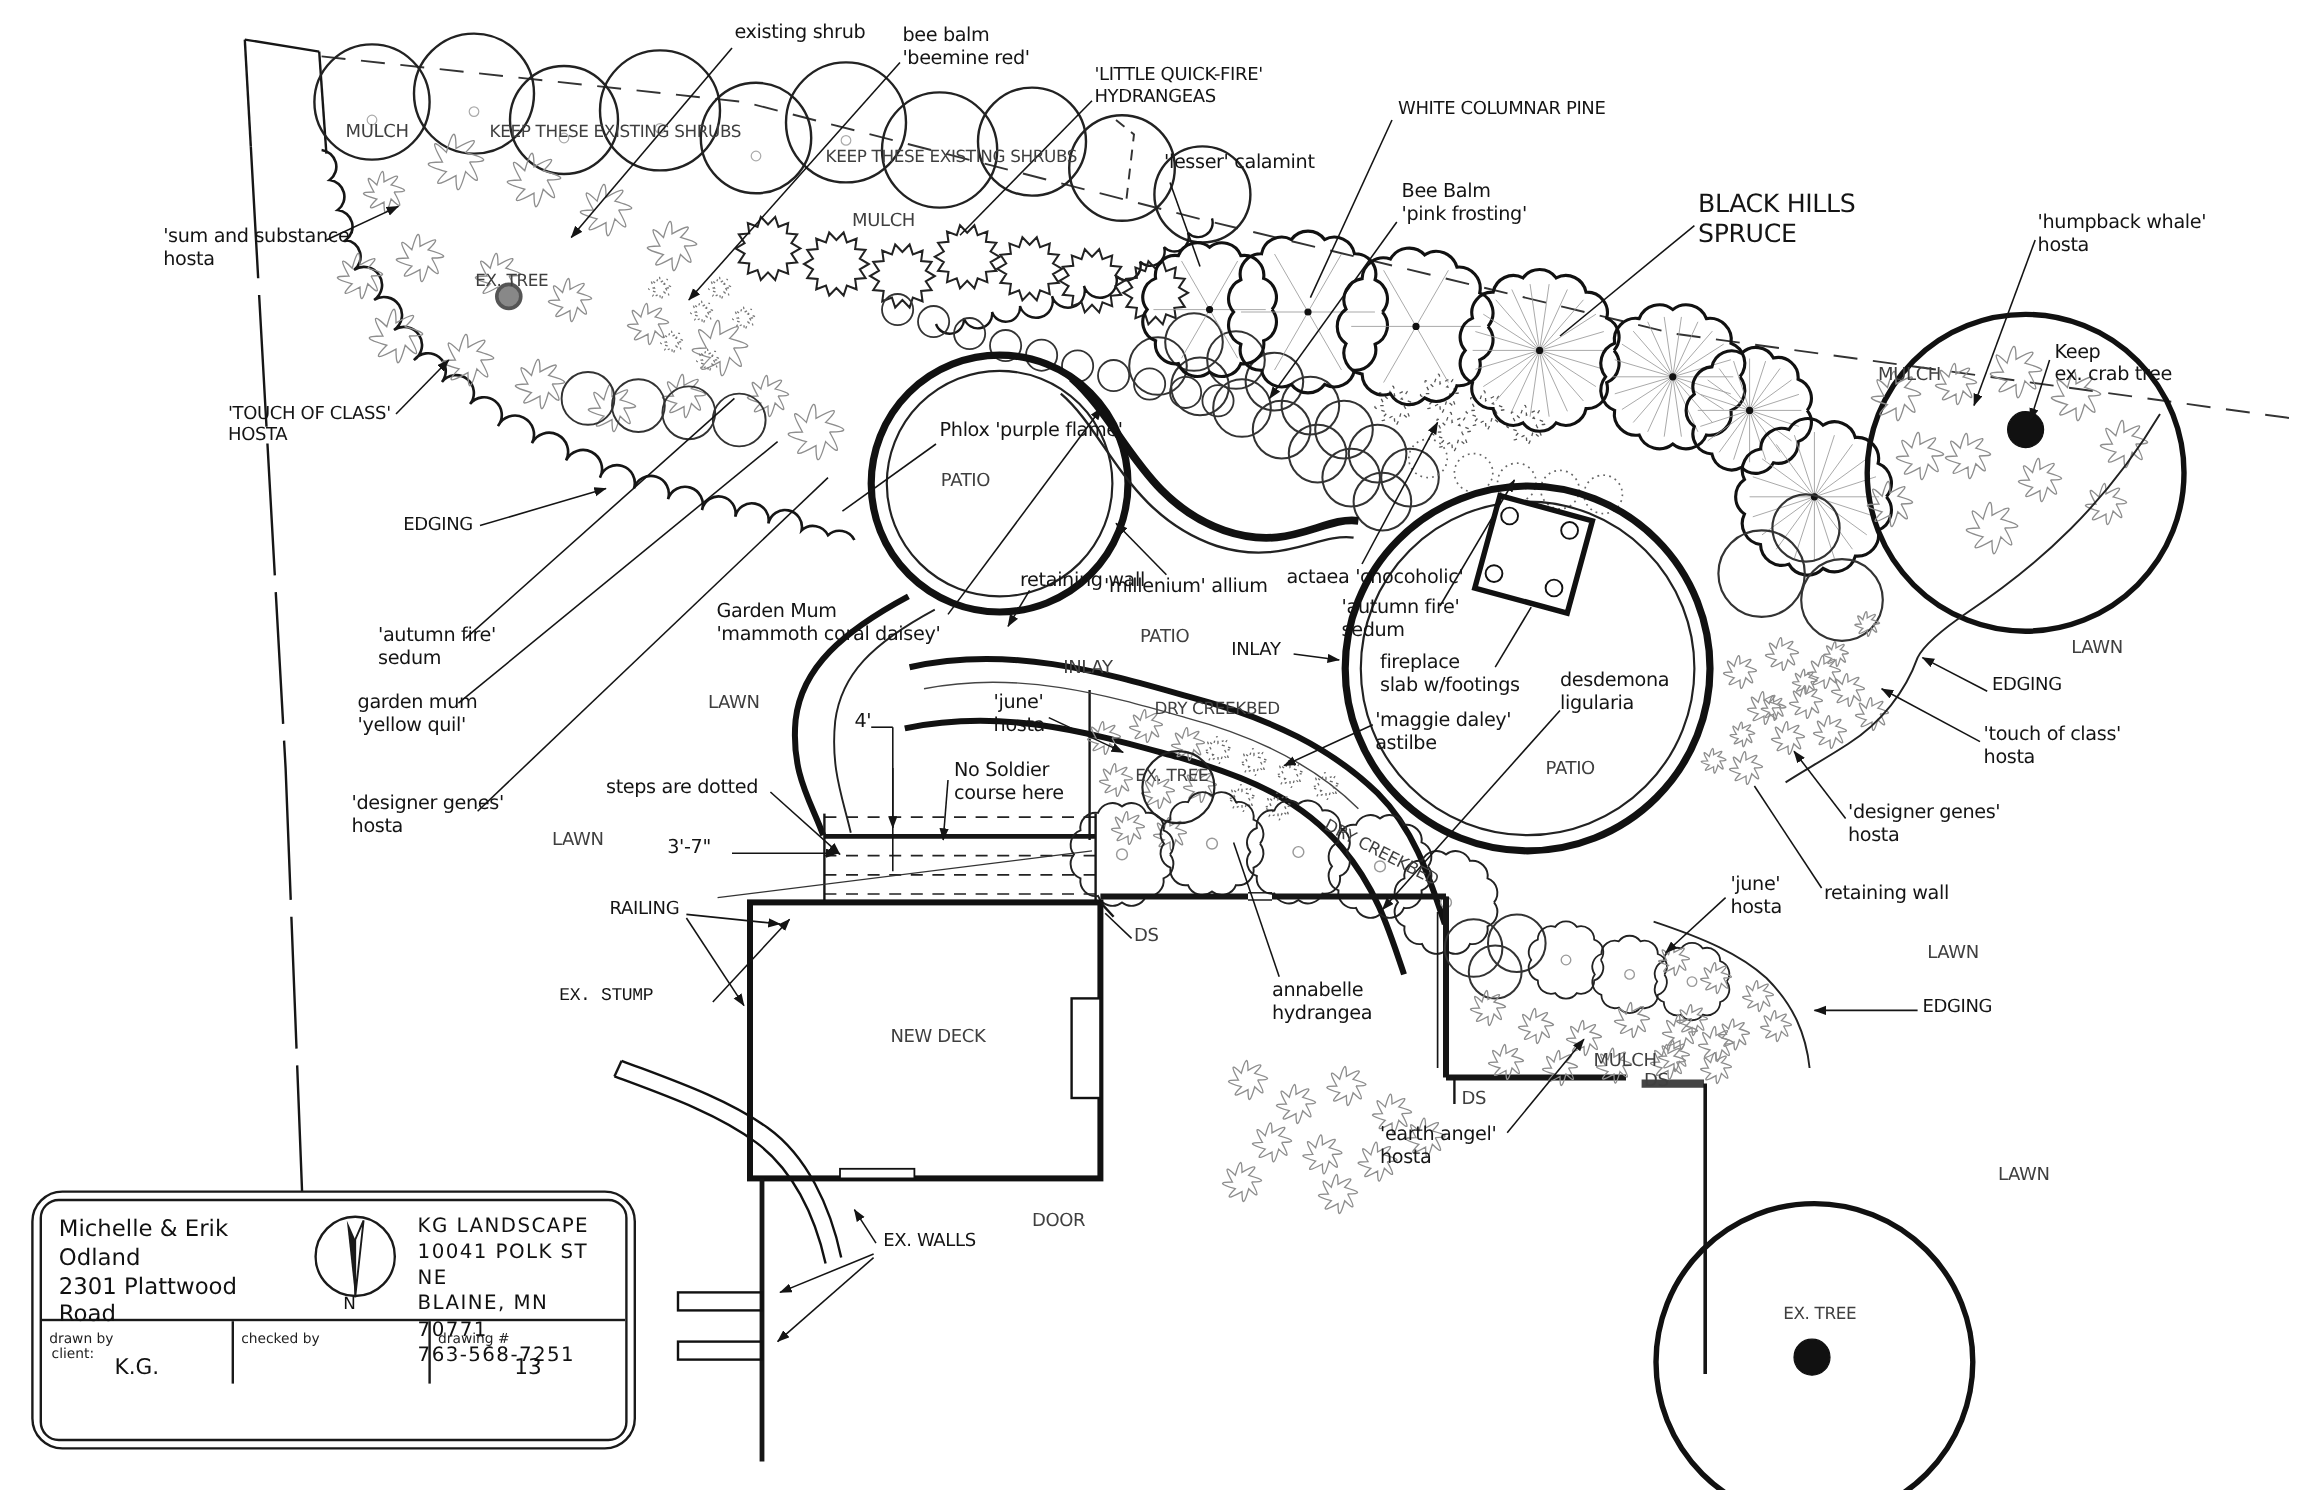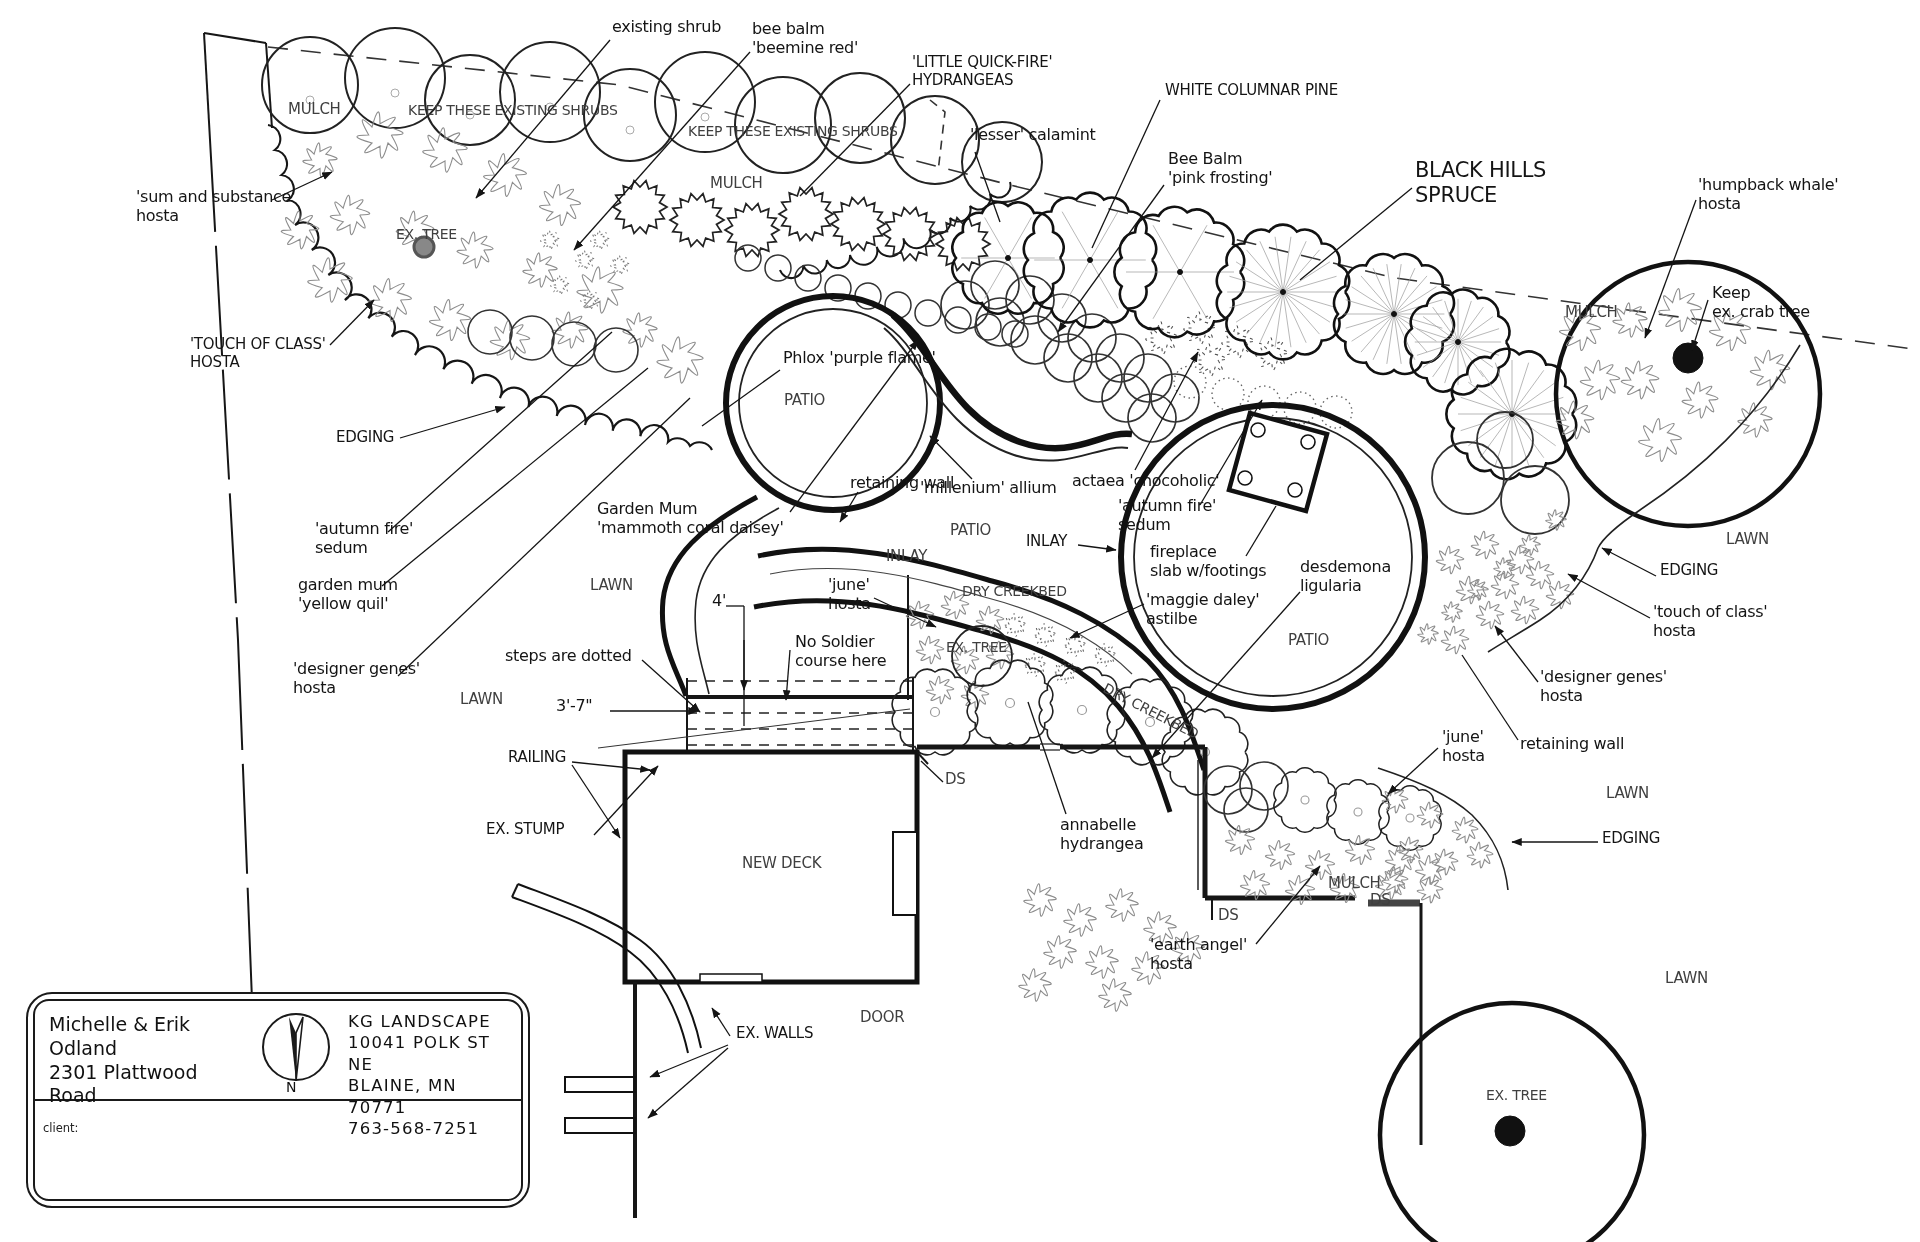--- a/index.html
+++ b/index.html
@@ -505,21 +505,21 @@
       <div class="lbl" style="left: 828px; top: 576px; font-size: 16px;">'june'
  hosta</div>
       <div class="lbl" style="left: 712px; top: 592px; font-size: 16px;">4'</div>
       <div class="lbl" style="left: 795px; top: 633px; font-size: 16px;">No Soldier
 course here</div>
       <div class="lbl zone" style="left: 946px; top: 639px; font-size: 14px;">EX. TREE</div>
       <div class="lbl" style="left: 505px; top: 647px; font-size: 16px;">steps are dotted</div>
       <div class="lbl zone" style="left: 460px; top: 691px; font-size: 15px;">LAWN</div>
       <div class="lbl" style="left: 556px; top: 697px; font-size: 16px;">3'-7"</div>
       <div class="lbl" style="left: 508px; top: 749px; font-size: 15px;">RAILING</div>
-      <div class="lbl" style="left: 486px; top: 821px; font-size: 15px;">EX. STUMP</div>
+      <div class="lbl" style="left: 466px; top: 821px; font-size: 15px; font-family: Liberation Mono, monospace;">EX. STUMP</div>
       <div class="lbl zone" style="left: 742px; top: 855px; font-size: 15px;">NEW DECK</div>
       <div class="lbl zone" style="left: 945px; top: 771px; font-size: 15px;">DS</div>
       <div class="lbl" style="left: 1060px; top: 816px; font-size: 16px;">annabelle
 hydrangea</div>
       <div class="lbl zone" style="left: 1726px; top: 531px; font-size: 15px;">LAWN</div>
       <div class="lbl" style="left: 1660px; top: 562px; font-size: 15px;">EDGING</div>
       <div class="lbl" style="left: 1653px; top: 603px; font-size: 16px;">'touch of class'
 hosta</div>
       <div class="lbl" style="left: 1540px; top: 668px; font-size: 16px;">'designer genes'
 hosta</div>
@@ -555,15 +555,29 @@
           </svg>
           <div class="tb-n">N</div>
         </div>
         <div class="tb-company">
           <div>KG LANDSCAPE</div>
           <div>10041 POLK ST NE</div>
           <div>BLAINE, MN 70771</div>
           <div>763-568-7251</div>
         </div>
       </div>
+      <div class="tb-row3">
+        <div class="tb-cell">
+          <span class="tb-mini">drawn by</span>
+          <span class="tb-val">K.G.</span>
+        </div>
+        <div class="tb-cell">
+          <span class="tb-mini">checked by</span>
+          <span class="tb-val"></span>
+        </div>
+        <div class="tb-cell">
+          <span class="tb-mini">drawing #</span>
+          <span class="tb-val">13</span>
+        </div>
+      </div>
     </div>
   </div>
 </div>
 
 </body></html>

